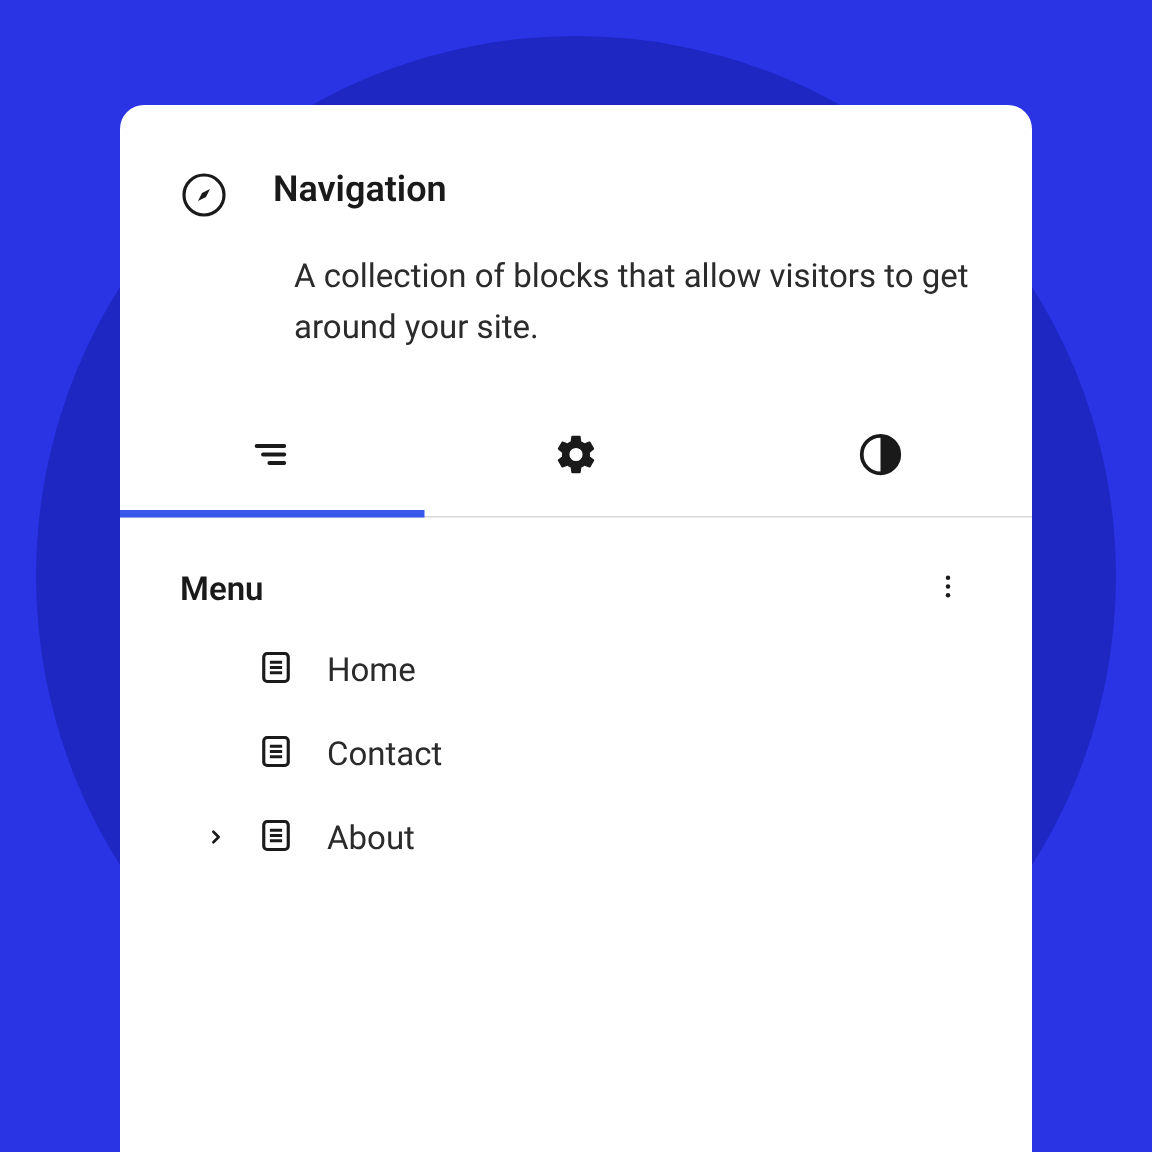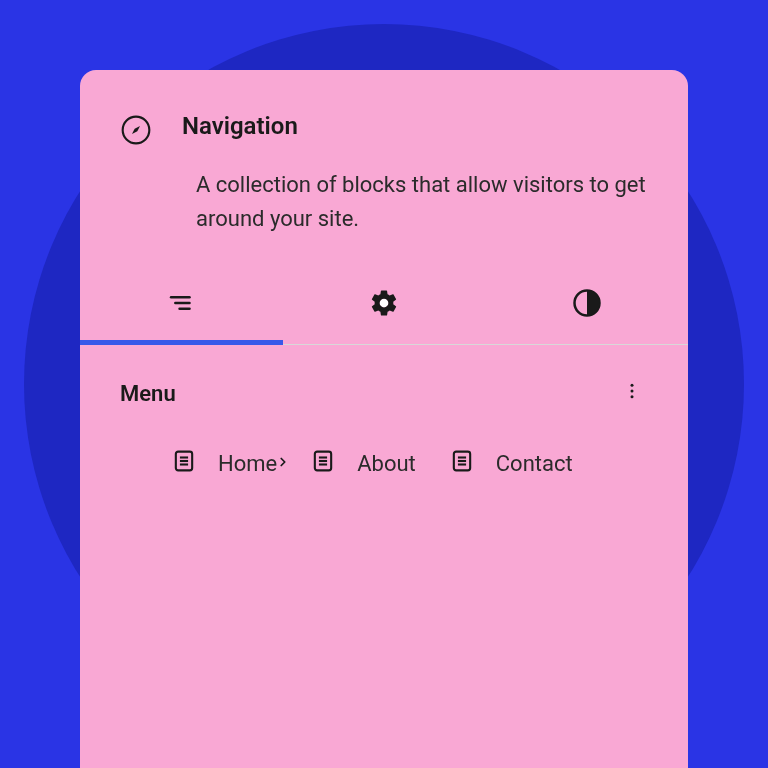--- a/index.html
+++ b/index.html
@@ -24,21 +24,21 @@
       top: 50%;
       left: 50%;
       transform: translate(-50%, -50%);
     }
     .panel {
       position: absolute;
       top: 70px;
       left: 80px;
       right: 80px;
       bottom: 0;
-      background: #f9a8d4;
+      background: #ffffff;
       border-radius: 16px 16px 0 0;
       overflow: hidden;
     }
     .header {
       padding: 42px 40px 30px 40px;
       display: flex;
       gap: 30px;
     }
     .header-icon {
       flex-shrink: 0;
@@ -82,30 +82,31 @@
       height: 5px;
       background: #3858e9;
     }
     .menu-section {
       padding: 30px 40px 20px 40px;
     }
     .menu-header {
       display: flex;
       justify-content: space-between;
       align-items: center;
-      margin-bottom: 36px;
+      margin-bottom: 20px;
     }
     .menu-title {
       font-size: 22px;
       font-weight: 600;
       color: #1a1a1a;
     }
     .menu-list {
       display: flex;
-      flex-direction: row;
+      flex-direction: column;
+      gap: 24px;
       padding-left: 18px;
     }
     .menu-item {
       display: flex;
       align-items: center;
       gap: 20px;
     }
     .chevron-space {
       width: 12px;
       display: flex;
@@ -193,47 +194,47 @@
             <rect x="5" y="4" width="14" height="16" rx="2"></rect>
             <line x1="8.5" y1="9" x2="15.5" y2="9"></line>
             <line x1="8.5" y1="12" x2="15.5" y2="12"></line>
             <line x1="8.5" y1="15" x2="15.5" y2="15"></line>
           </svg>
         </span>
         <span class="menu-item-label">Home</span>
       </div>
 
       <div class="menu-item">
+        <span class="chevron-space"></span>
+        <span>
+          <svg width="28" height="28" viewBox="0 0 24 24" fill="none" stroke="#1a1a1a" stroke-width="1.8">
+            <rect x="5" y="4" width="14" height="16" rx="2"></rect>
+            <line x1="8.5" y1="9" x2="15.5" y2="9"></line>
+            <line x1="8.5" y1="12" x2="15.5" y2="12"></line>
+            <line x1="8.5" y1="15" x2="15.5" y2="15"></line>
+          </svg>
+        </span>
+        <span class="menu-item-label">Contact</span>
+      </div>
+
+      <div class="menu-item">
         <span class="chevron-space">
           <span>
             <svg width="14" height="14" viewBox="0 0 24 24" fill="none" stroke="#1a1a1a" stroke-width="3" stroke-linecap="round" stroke-linejoin="round">
               <polyline points="9 6 15 12 9 18"></polyline>
             </svg>
           </span>
         </span>
         <span>
           <svg width="28" height="28" viewBox="0 0 24 24" fill="none" stroke="#1a1a1a" stroke-width="1.8">
             <rect x="5" y="4" width="14" height="16" rx="2"></rect>
             <line x1="8.5" y1="9" x2="15.5" y2="9"></line>
             <line x1="8.5" y1="12" x2="15.5" y2="12"></line>
             <line x1="8.5" y1="15" x2="15.5" y2="15"></line>
           </svg>
         </span>
         <span class="menu-item-label">About</span>
       </div>
 
-      <div class="menu-item">
-        <span class="chevron-space"></span>
-        <span>
-          <svg width="28" height="28" viewBox="0 0 24 24" fill="none" stroke="#1a1a1a" stroke-width="1.8">
-            <rect x="5" y="4" width="14" height="16" rx="2"></rect>
-            <line x1="8.5" y1="9" x2="15.5" y2="9"></line>
-            <line x1="8.5" y1="12" x2="15.5" y2="12"></line>
-            <line x1="8.5" y1="15" x2="15.5" y2="15"></line>
-          </svg>
-        </span>
-        <span class="menu-item-label">Contact</span>
-      </div>
-
     </div>
   </div>
 
 </div>
 
 </body></html>

